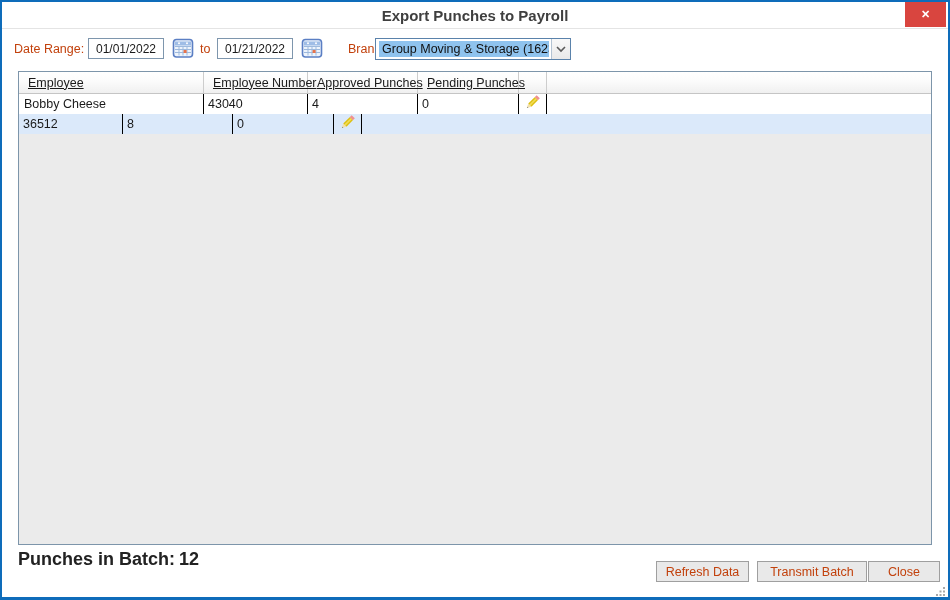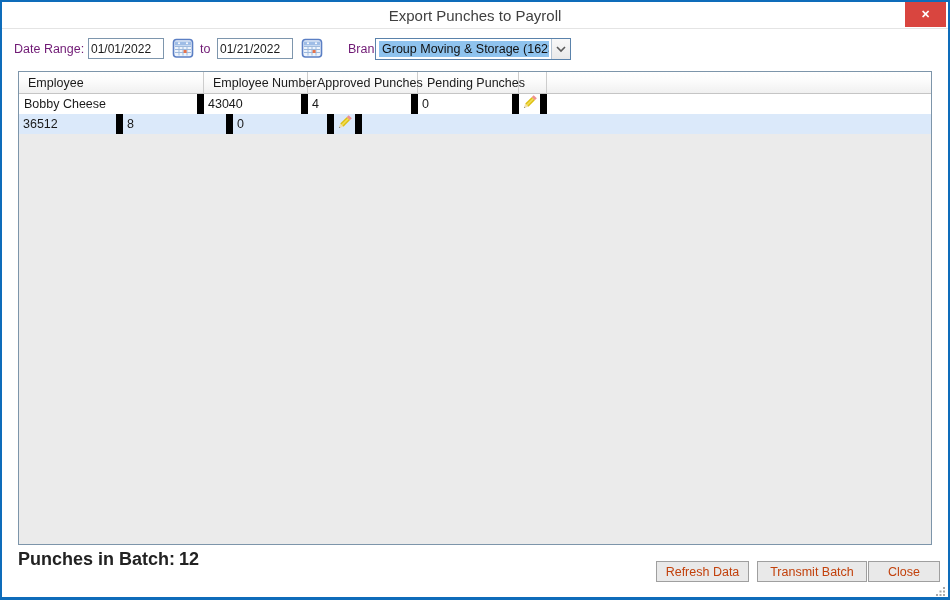--- a/index.html
+++ b/index.html
@@ -15,32 +15,32 @@
   .window{
     position:relative;width:950px;height:600px;background:#fff;
     border:2px solid var(--window-border);border-bottom-width:3px;
     overflow:hidden;color:#1a1a1a;
   }
   
   .titlebar{
     position:absolute;top:0;left:0;right:0;height:27px;
     border-bottom:1px solid #e4e4e4;display:flex;align-items:center;justify-content:center;
   }
-  .title{font-size:15px;color:#3f3f3f;}
+  .title{font-size:15px;color:#3f3f3f;font-weight:bold;}
   .close-btn{
     position:absolute;top:0;right:2px;width:41px;height:25px;
     background:var(--close-button);border:none;cursor:pointer;
     display:flex;align-items:center;justify-content:center;
   }
   .close-btn span{color:#fff;font-size:11px;font-weight:700;line-height:1;}
   
-  .lbl{position:absolute;font-size:12.5px;color:#701a75;white-space:nowrap;}
+  .lbl{position:absolute;font-size:12.5px;color:#c2410c;white-space:nowrap;}
   .date-input{
     position:absolute;width:76px;height:21px;border:1px solid #7e96ad;background:#fff;
-    font-family:"Liberation Sans",sans-serif;font-size:12px;color:#1a1a1a;text-align:left;padding:0 2px;
+    font-family:"Liberation Sans",sans-serif;font-size:12px;color:#1a1a1a;text-align:center;padding:0 2px;
   }
   .icon-btn{
     position:absolute;width:23px;height:22px;border:none;background:transparent;
     display:flex;align-items:center;justify-content:center;cursor:pointer;padding:0;
   }
   .combobox{
     position:absolute;left:373px;top:36px;width:196px;height:22px;
     border:1px solid #5a82ab;background:#fff;display:flex;align-items:center;cursor:pointer;
   }
   .combobox .value{
@@ -51,27 +51,27 @@
     width:19px;align-self:stretch;border-left:1px solid #b3c3d3;
     background:linear-gradient(#f8f8f8,#e9e9e9);display:flex;align-items:center;justify-content:center;
   }
   
   .table{
     position:absolute;left:16px;top:69px;width:914px;height:474px;
     border:1px solid var(--table-border);background:var(--table-bg);overflow:hidden;
   }
   .thead{
     display:flex;height:22px;background:linear-gradient(#ffffff 0%,#fbfbfb 45%,#f0f0f0 100%);
-    border-bottom:1px solid #c5c5c5;font-size:12.5px;color:#1a1a1a;
+    border-bottom:1px solid #c5c5c5;font-size:12.5px;color:#1a1a1a;text-decoration:underline;
   }
   .th{display:flex;align-items:center;padding-left:9px;border-right:1px solid #cdcdcd;cursor:pointer;white-space:nowrap;}
   .row{display:flex;height:20px;font-size:12.5px;align-items:stretch;cursor:default;}
   .row-0{background:#ffffff;}
   .row-1{background:var(--row-alt);}
-  .td{display:flex;align-items:center;padding-left:5px;border-right:7px solid #000000;white-space:nowrap;overflow:hidden;}
+  .td{display:flex;align-items:center;padding-left:5px;border-right:1px solid #000000;white-space:nowrap;overflow:hidden;}
   .td.num{padding-left:4px;}
   .c-emp{width:185px;}
   .c-num{width:104px;}
   .c-app{width:110px;}
   .c-pen{width:101px;}
   .c-act{width:28px;justify-content:center;padding-left:0;}
   .c-fill{flex:1;border-right:none;}
   .edit-btn{background:none;border:none;padding:0;cursor:pointer;display:flex;align-items:center;justify-content:center;}
   
   .status{position:absolute;left:16px;top:547px;font-size:18px;font-weight:700;color:#222;}

